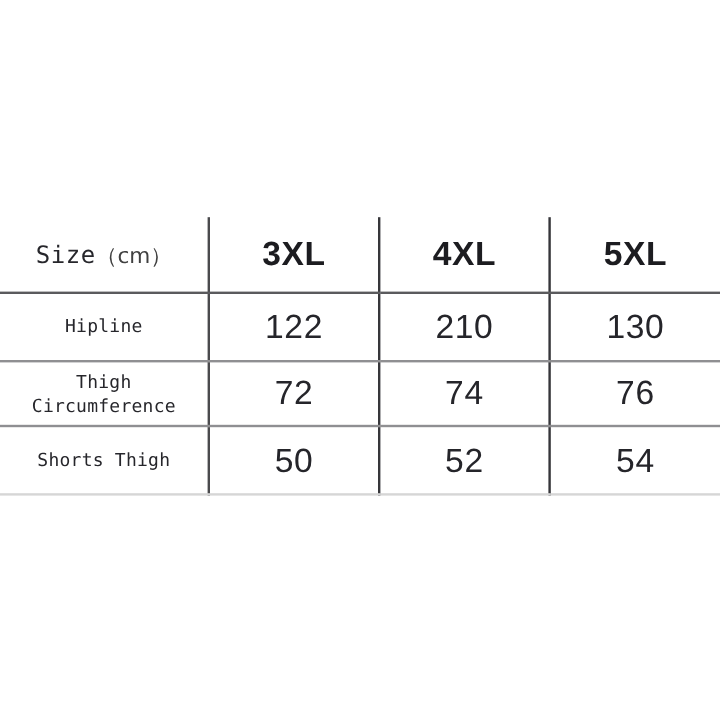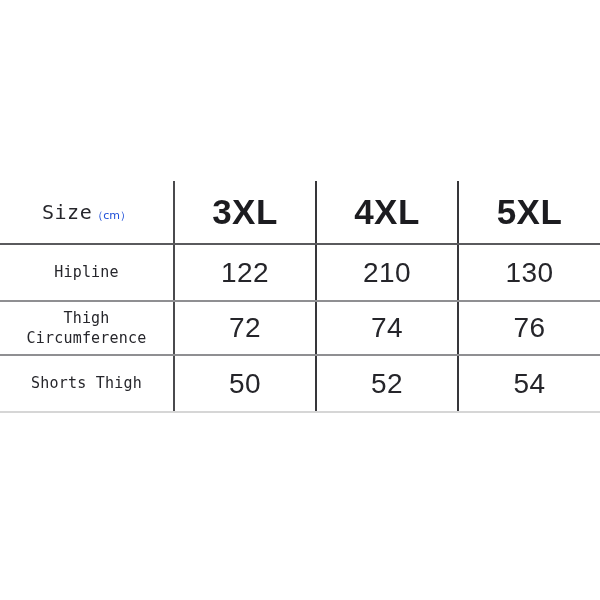--- a/index.html
+++ b/index.html
@@ -70,27 +70,27 @@
     line-height: 1.28;
     white-space: pre-line;
   }
   .lbl-size {
     font-family: "DejaVu Sans Mono", "Liberation Mono", monospace;
     font-size: 20px;
     color: #26262b;
     letter-spacing: 0.5px;
   }
   .unit {
-    color: #1d4ed8;
-    font-size: 11px;
+    color: #404040;
+    font-size: 18px;
     letter-spacing: 0;
   }
   .size-head {
     font-family: "Liberation Sans", sans-serif;
-    font-size: 35px;
+    font-size: 28px;
     font-weight: 600;
     color: #1c1c20;
     letter-spacing: 0.5px;
     margin-top: 28px;
   }
   .num {
     font-family: "Liberation Sans", sans-serif;
     font-size: 28px;
     font-weight: 400;
     color: #25252a;

